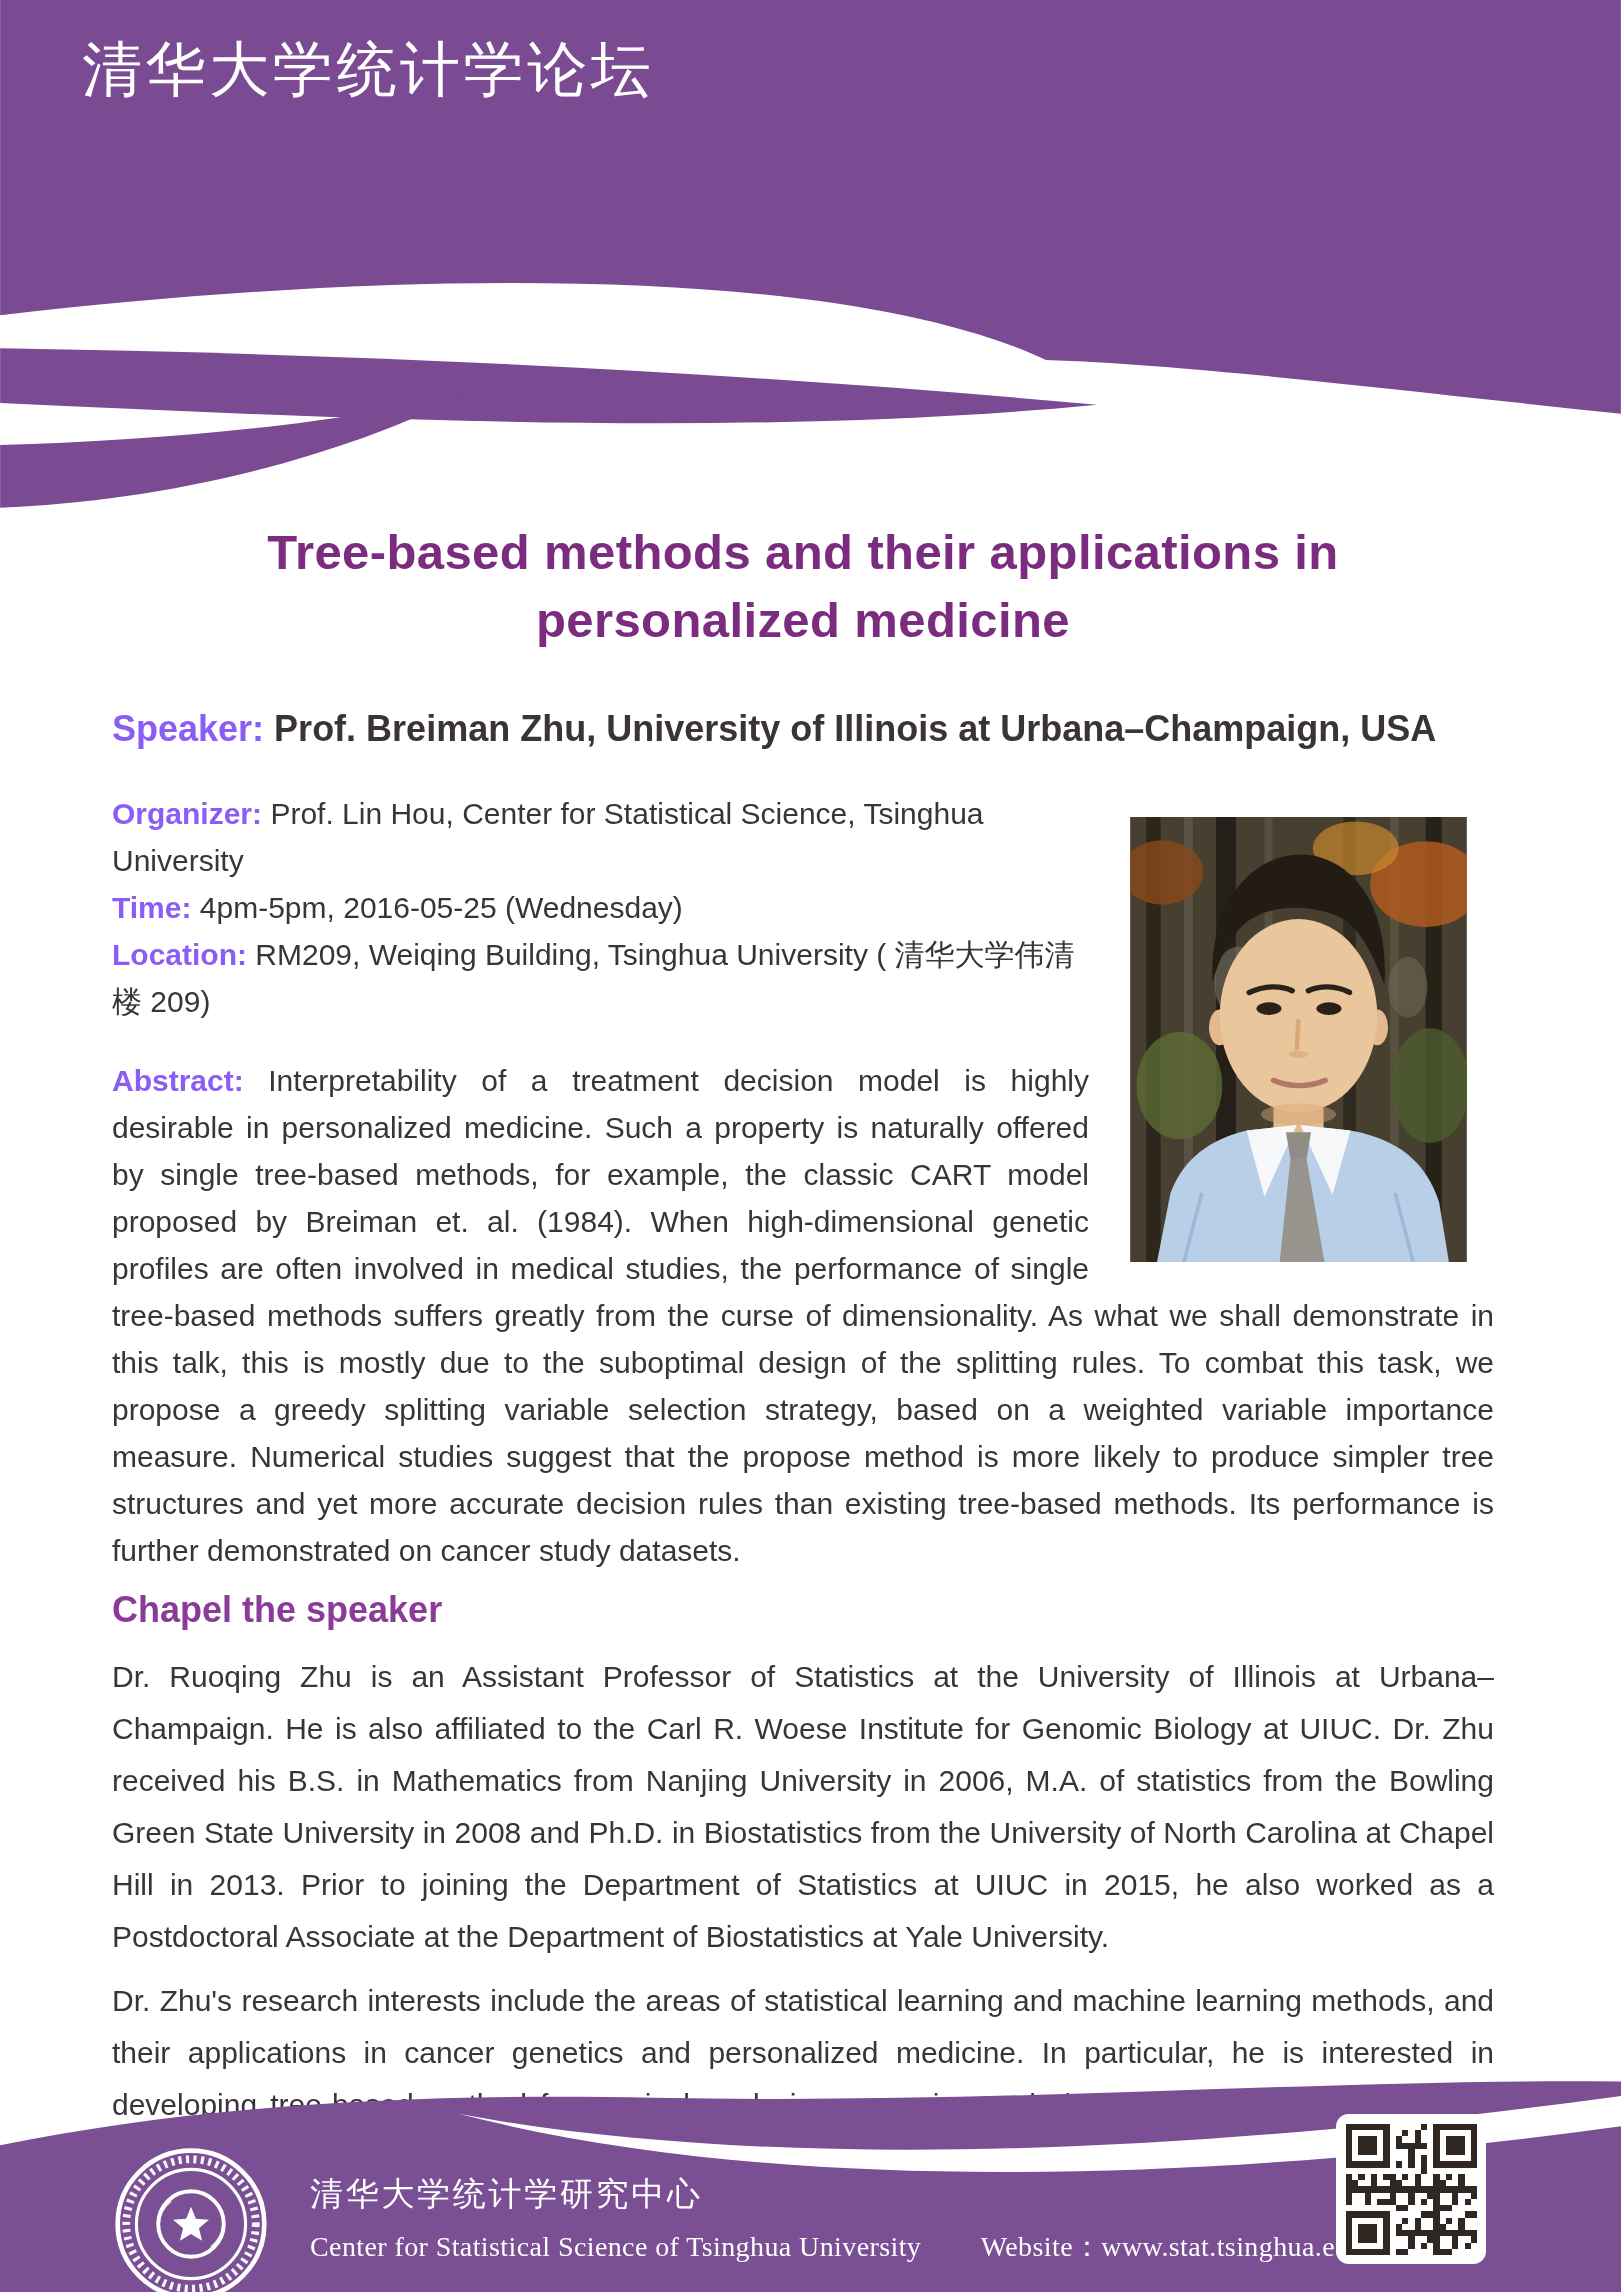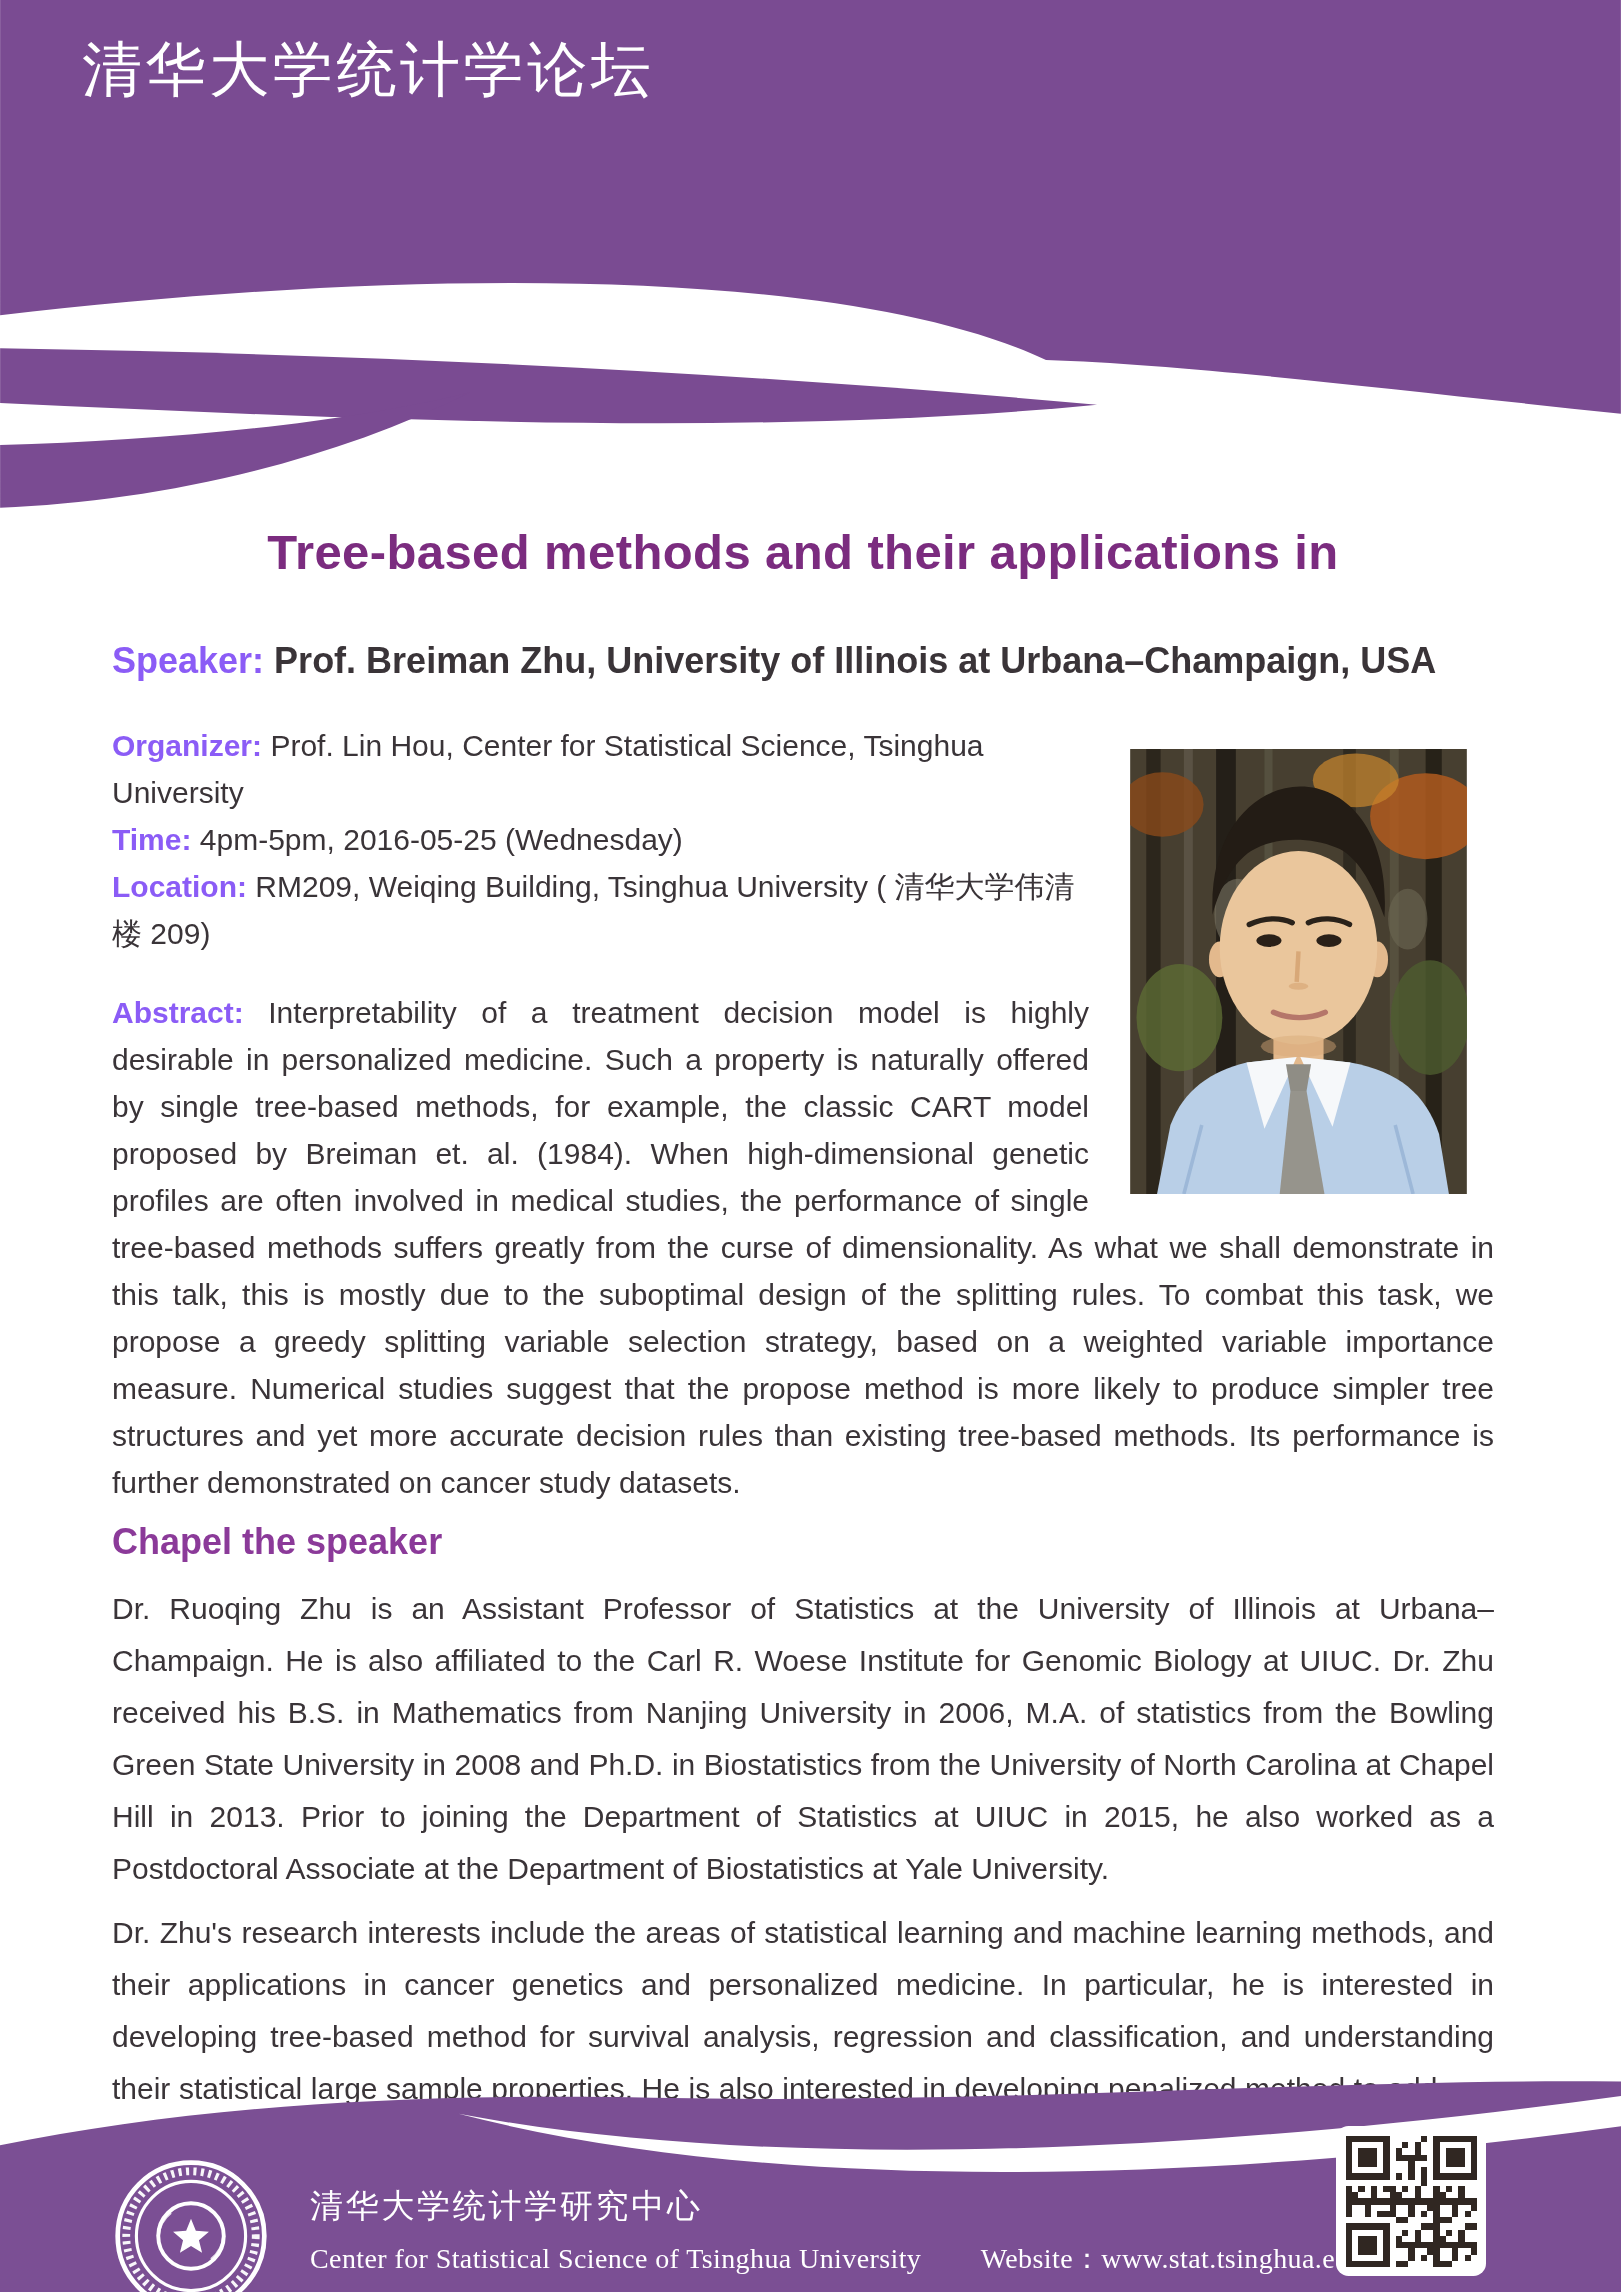--- a/index.html
+++ b/index.html
@@ -19,21 +19,21 @@
   .lbl{color:#8b5cf6;font-weight:bold;}
   .body-block{margin-top:39px;font-size:30px;}
   .photo-float{float:right;width:337px;height:445px;margin:27px 27px 27px 41px;}
   .detail{line-height:47px;font-size:30px;}
   .abstract{margin:32px 0 0;line-height:47px;text-align:justify;font-size:30px;}
   .about-h{margin-top:14.3px;color:#8b3a99;font-size:36px;font-weight:bold;line-height:43px;clear:left;}
   .about-p{margin:19.7px 0 0;line-height:52px;text-align:justify;font-size:30px;}
   .about-p.second{margin-top:12.5px;}
 
   .footer-wave{position:absolute;left:0;top:2069px;}
-  .footer-content{position:absolute;left:0;top:12px;width:1621px;height:2081px;pointer-events:none;font-family:Liberation Serif, serif;}
+  .footer-content{position:absolute;left:0;top:0;width:1621px;height:2081px;pointer-events:none;font-family:Liberation Serif, serif;}
   .f-logo{position:absolute;left:113px;top:2146px;width:156px;height:156px;}
   .f-text{position:absolute;left:310px;top:2171px;color:#ffffff;}
   .f-cn{font-size:33px;font-weight:300;letter-spacing:2.7px;line-height:47px;}
   .f-row{font-size:28px;font-weight:300;line-height:39px;margin-top:9px;letter-spacing:0.4px;}
   .f-site{margin-left:52px;}
   .qr-box{position:absolute;left:1336px;top:2114px;width:150px;height:150px;background:#ffffff;border-radius:12.5px;padding:9.9px;box-sizing:border-box;}
   .qr-box svg{width:131px;height:131px;}
 </style>
 </head>
 <body>
@@ -46,20 +46,21 @@
     <path fill="#7a4b92" d="M0,497 C180,492 380,474 525,438 C360,520 170,560 0,567 Z"></path>
   </svg>
 
   <div class="header-text">
     <div class="h-cn">清华大学统计学论坛</div>
   </div>
 
   <div class="content">
     <h1 class="title">
       <span>Tree-based methods and their applications in</span><br>
+      <span>personalized medicine</span>
     </h1>
 
     <div class="speaker-line">
       <span class="lbl">Speaker:</span>
       <span>Prof. Breiman Zhu, University of Illinois at Urbana–Champaign, USA</span>
     </div>
 
     <div class="body-block">
 
       <svg class="photo-float" viewBox="0 0 376 497">

